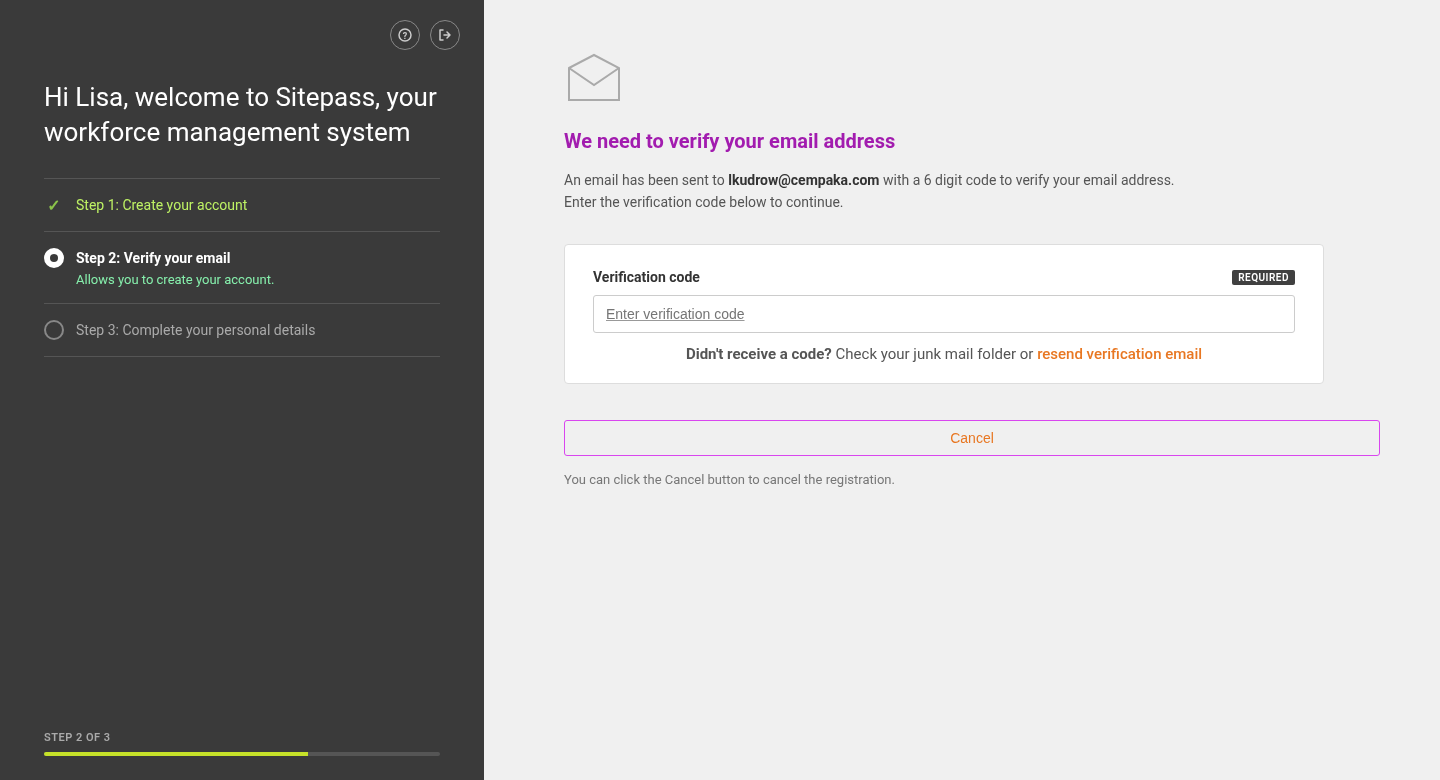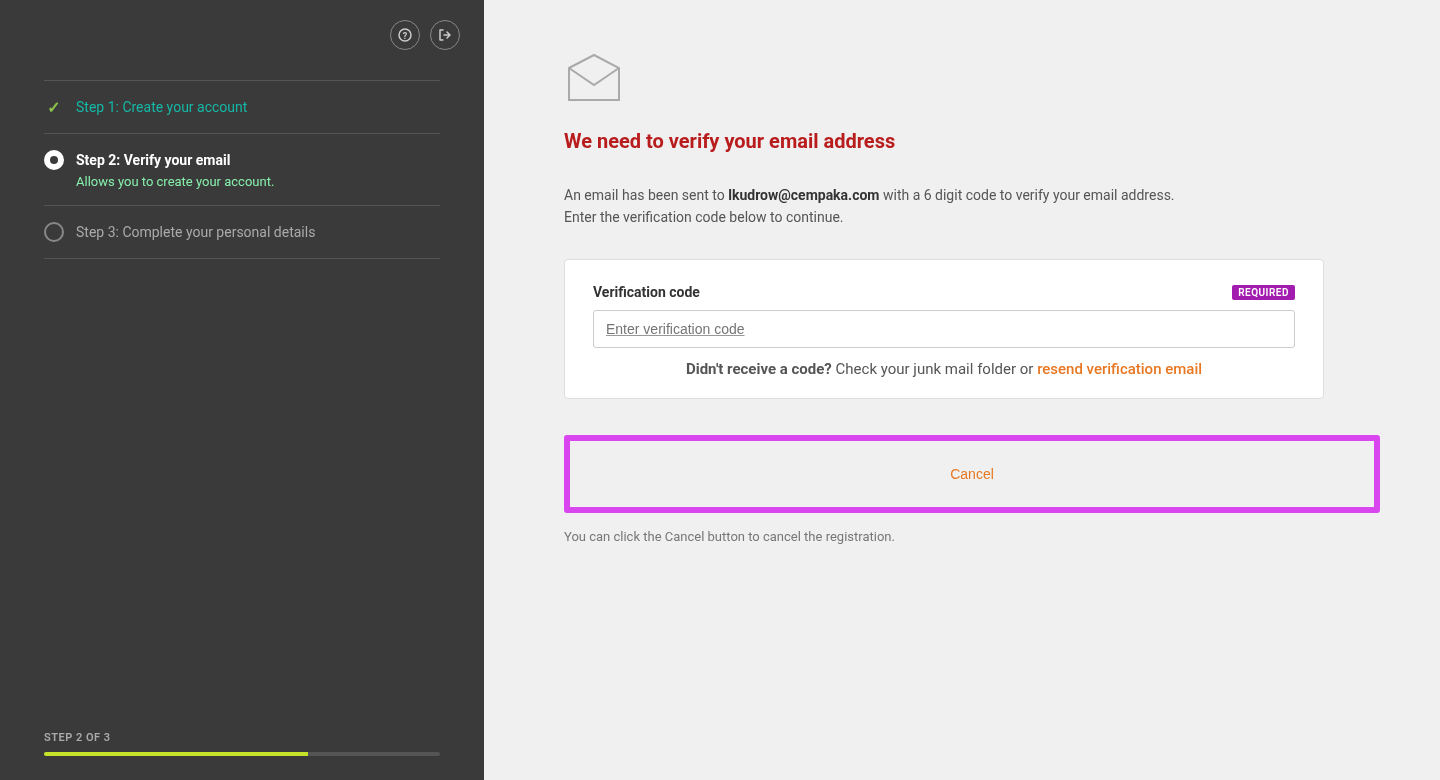--- a/index.html
+++ b/index.html
@@ -116,21 +116,21 @@
       font-weight: 700;
       color: #fff;
     }
 
     .step-label.muted {
       font-weight: 400;
       color: #aaa;
     }
 
     .step-label.green {
-      color: #14b8a6;
+      color: #bef264;
       font-weight: 400;
     }
 
     .step-sublabel {
       font-size: 13px;
       color: #86efac;
       margin-top: 4px;
       margin-left: 32px;
     }
 
@@ -178,22 +178,22 @@
     }
 
     .envelope-svg {
       width: 60px;
       height: 55px;
     }
 
     .verify-title {
       font-size: 20px;
       font-weight: 700;
-      color: #b91c1c;
-      margin-bottom: 31px;
+      color: #a21caf;
+      margin-bottom: 16px;
     }
 
     .verify-desc {
       font-size: 14px;
       color: #555;
       line-height: 1.6;
       margin-bottom: 30px;
       max-width: 620px;
     }
 
@@ -217,21 +217,21 @@
       margin-bottom: 10px;
     }
 
     .code-label {
       font-size: 14px;
       font-weight: 700;
       color: #333;
     }
 
     .required-badge {
-      background: #a21caf;
+      background: #404040;
       color: #fff;
       font-size: 10px;
       font-weight: 600;
       padding: 2px 6px;
       border-radius: 2px;
       letter-spacing: 0.5px;
       text-transform: uppercase;
     }
 
     .code-input {
@@ -254,23 +254,23 @@
 
     .resend-link {
       color: #e87722;
       text-decoration: none;
       cursor: pointer;
       font-weight: 500;
     }
 
     .cancel-btn {
       background: transparent;
-      border: 6px solid #d946ef;
+      border: 1px solid #d946ef;
       color: #e87722;
-      padding: 25px 22px;
+      padding: 9px 22px;
       font-size: 14px;
       border-radius: 3px;
       cursor: pointer;
       margin-bottom: 16px;
       font-weight: 500;
     }
 
     .cancel-note {
       font-size: 13px;
       color: #777;
@@ -288,20 +288,21 @@
       </svg>
     </div>
     <div class="icon-btn" title="Logout">
       <svg width="14" height="14" viewBox="0 0 14 14" fill="none" stroke="#ccc" stroke-width="1.5">
         <path d="M5 2H2v10h3M9 4l3 3-3 3M6 7h6" stroke-linecap="round" stroke-linejoin="round"></path>
       </svg>
     </div>
   </div>
 
   <div class="left-content">
+    <h1 class="welcome-title">Hi Lisa, welcome to Sitepass, your workforce management system</h1>
 
     <ul class="steps-list">
 
       <li class="step-item">
         <div class="step-header">
           <div class="step-circle completed">
             <span class="check-icon">✓</span>
           </div>
           <span class="step-label green">Step 1: Create your account</span>
         </div>

